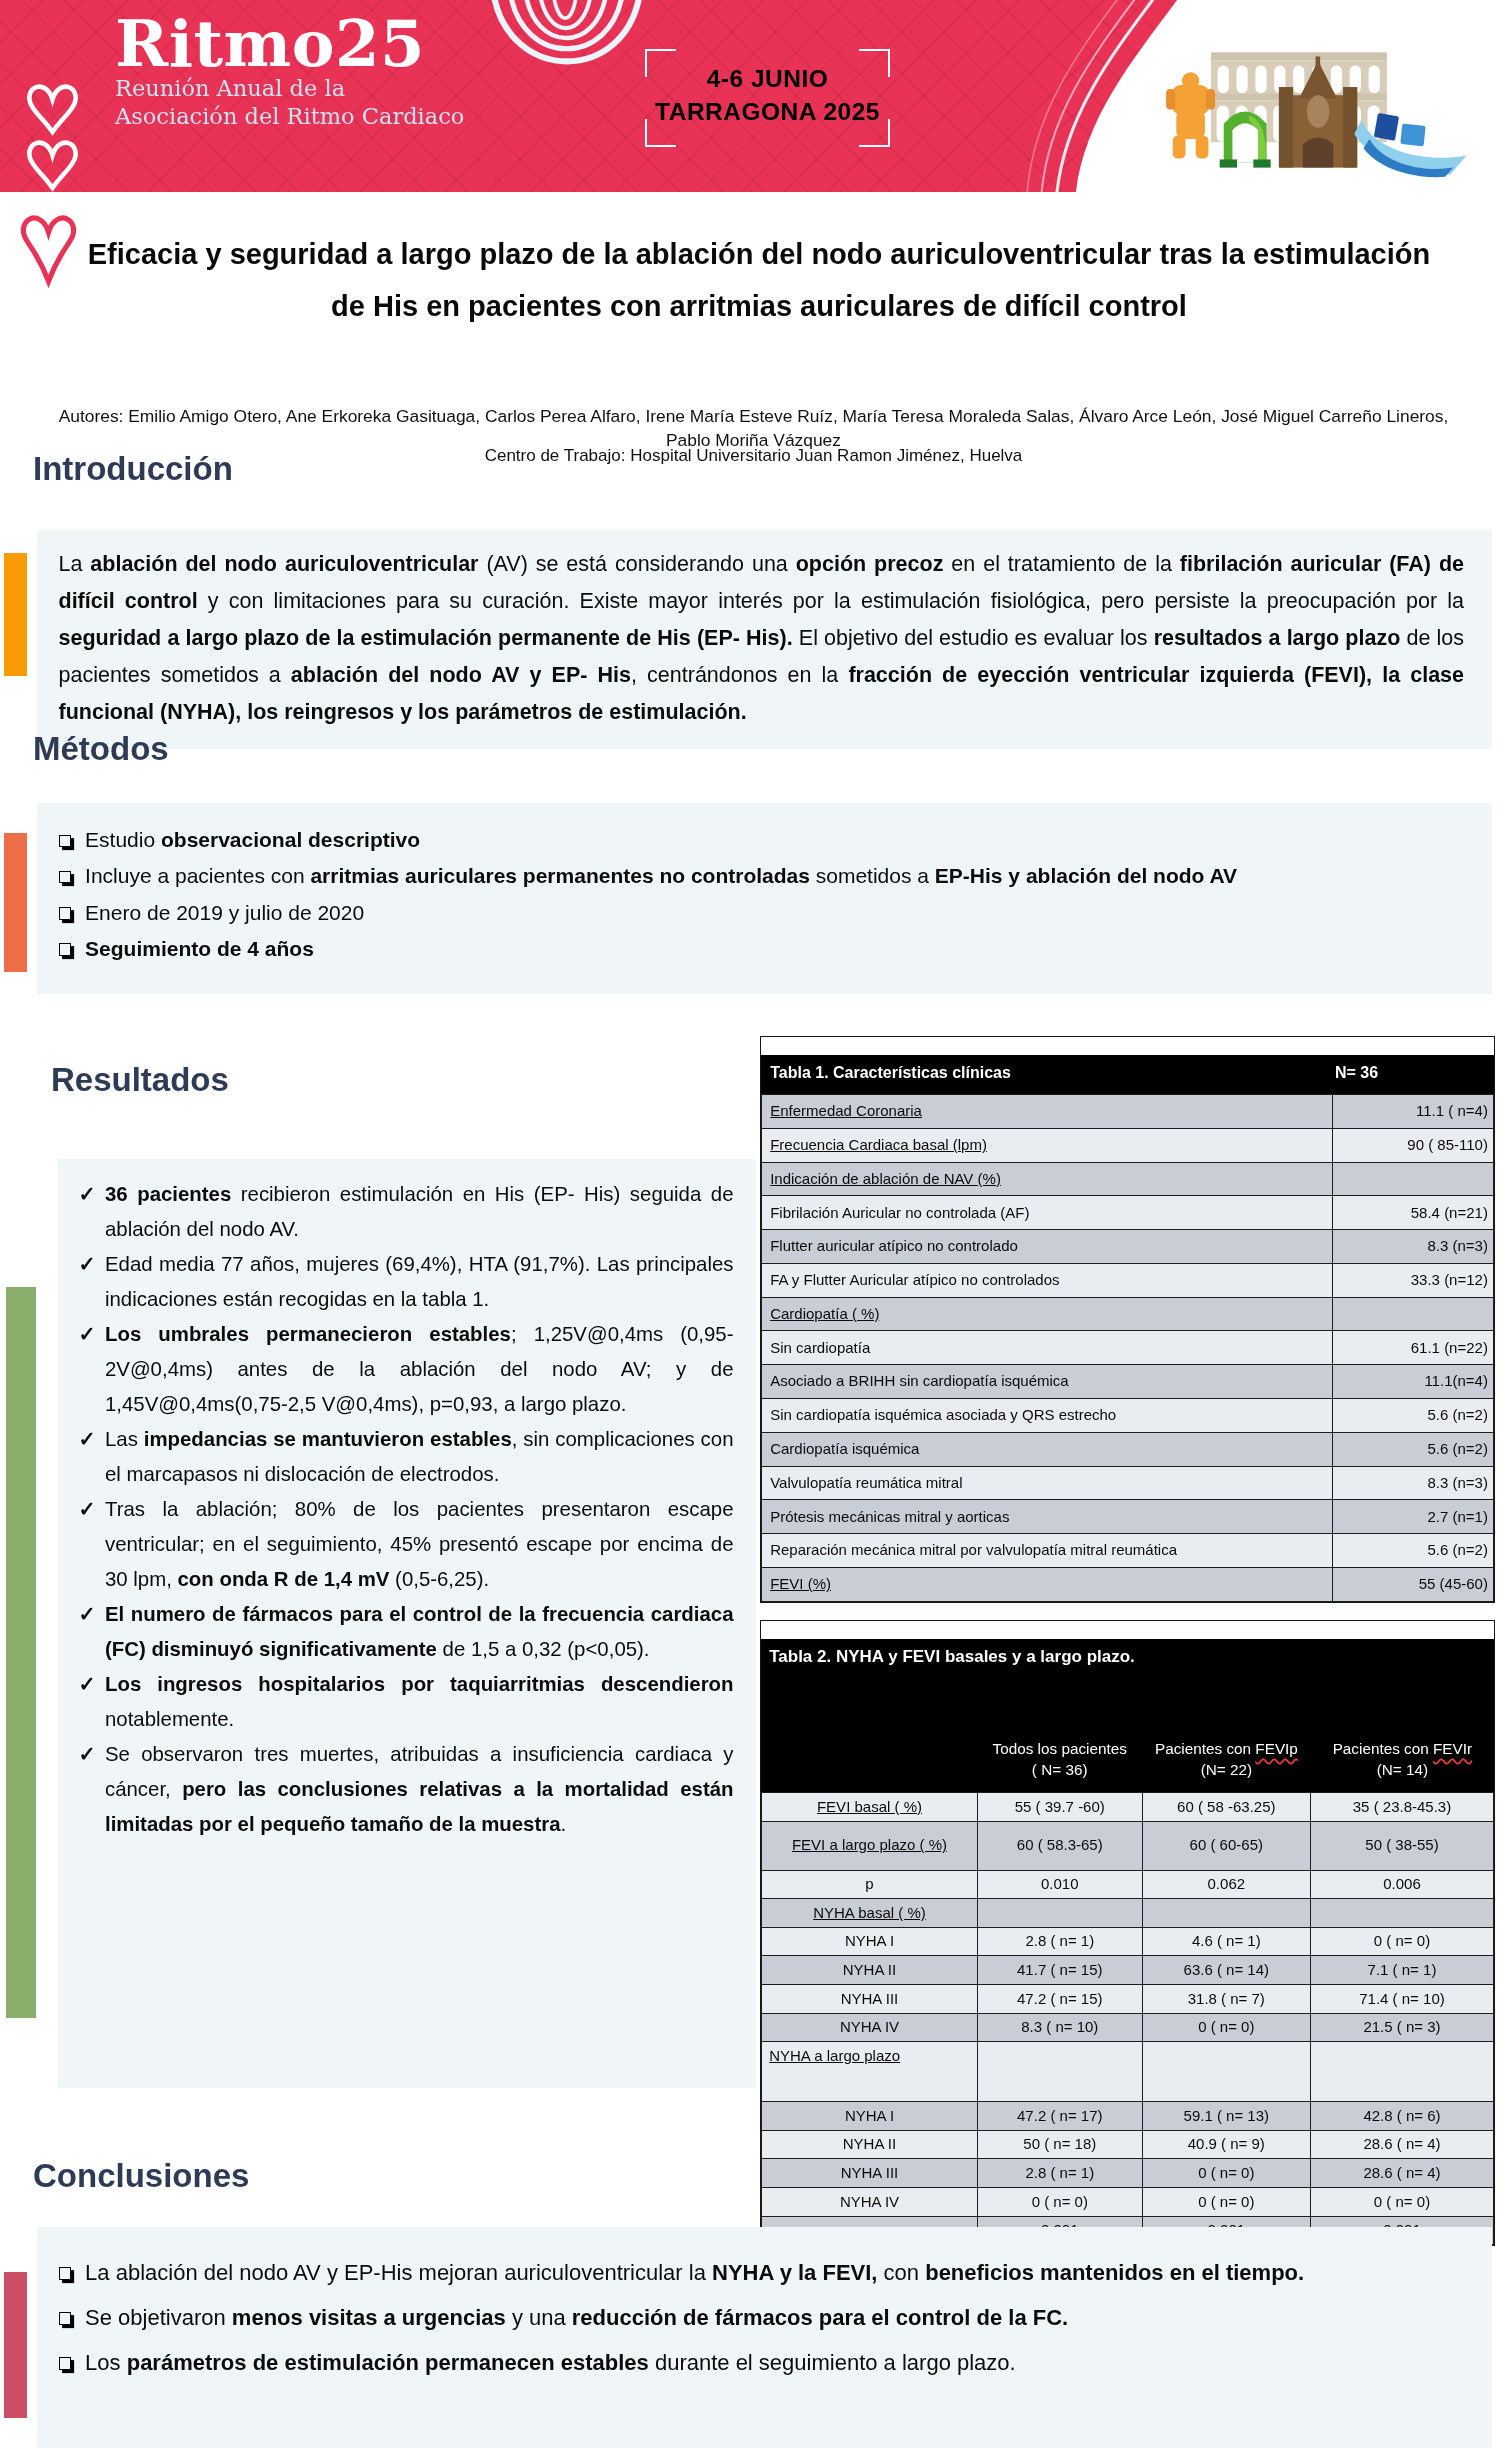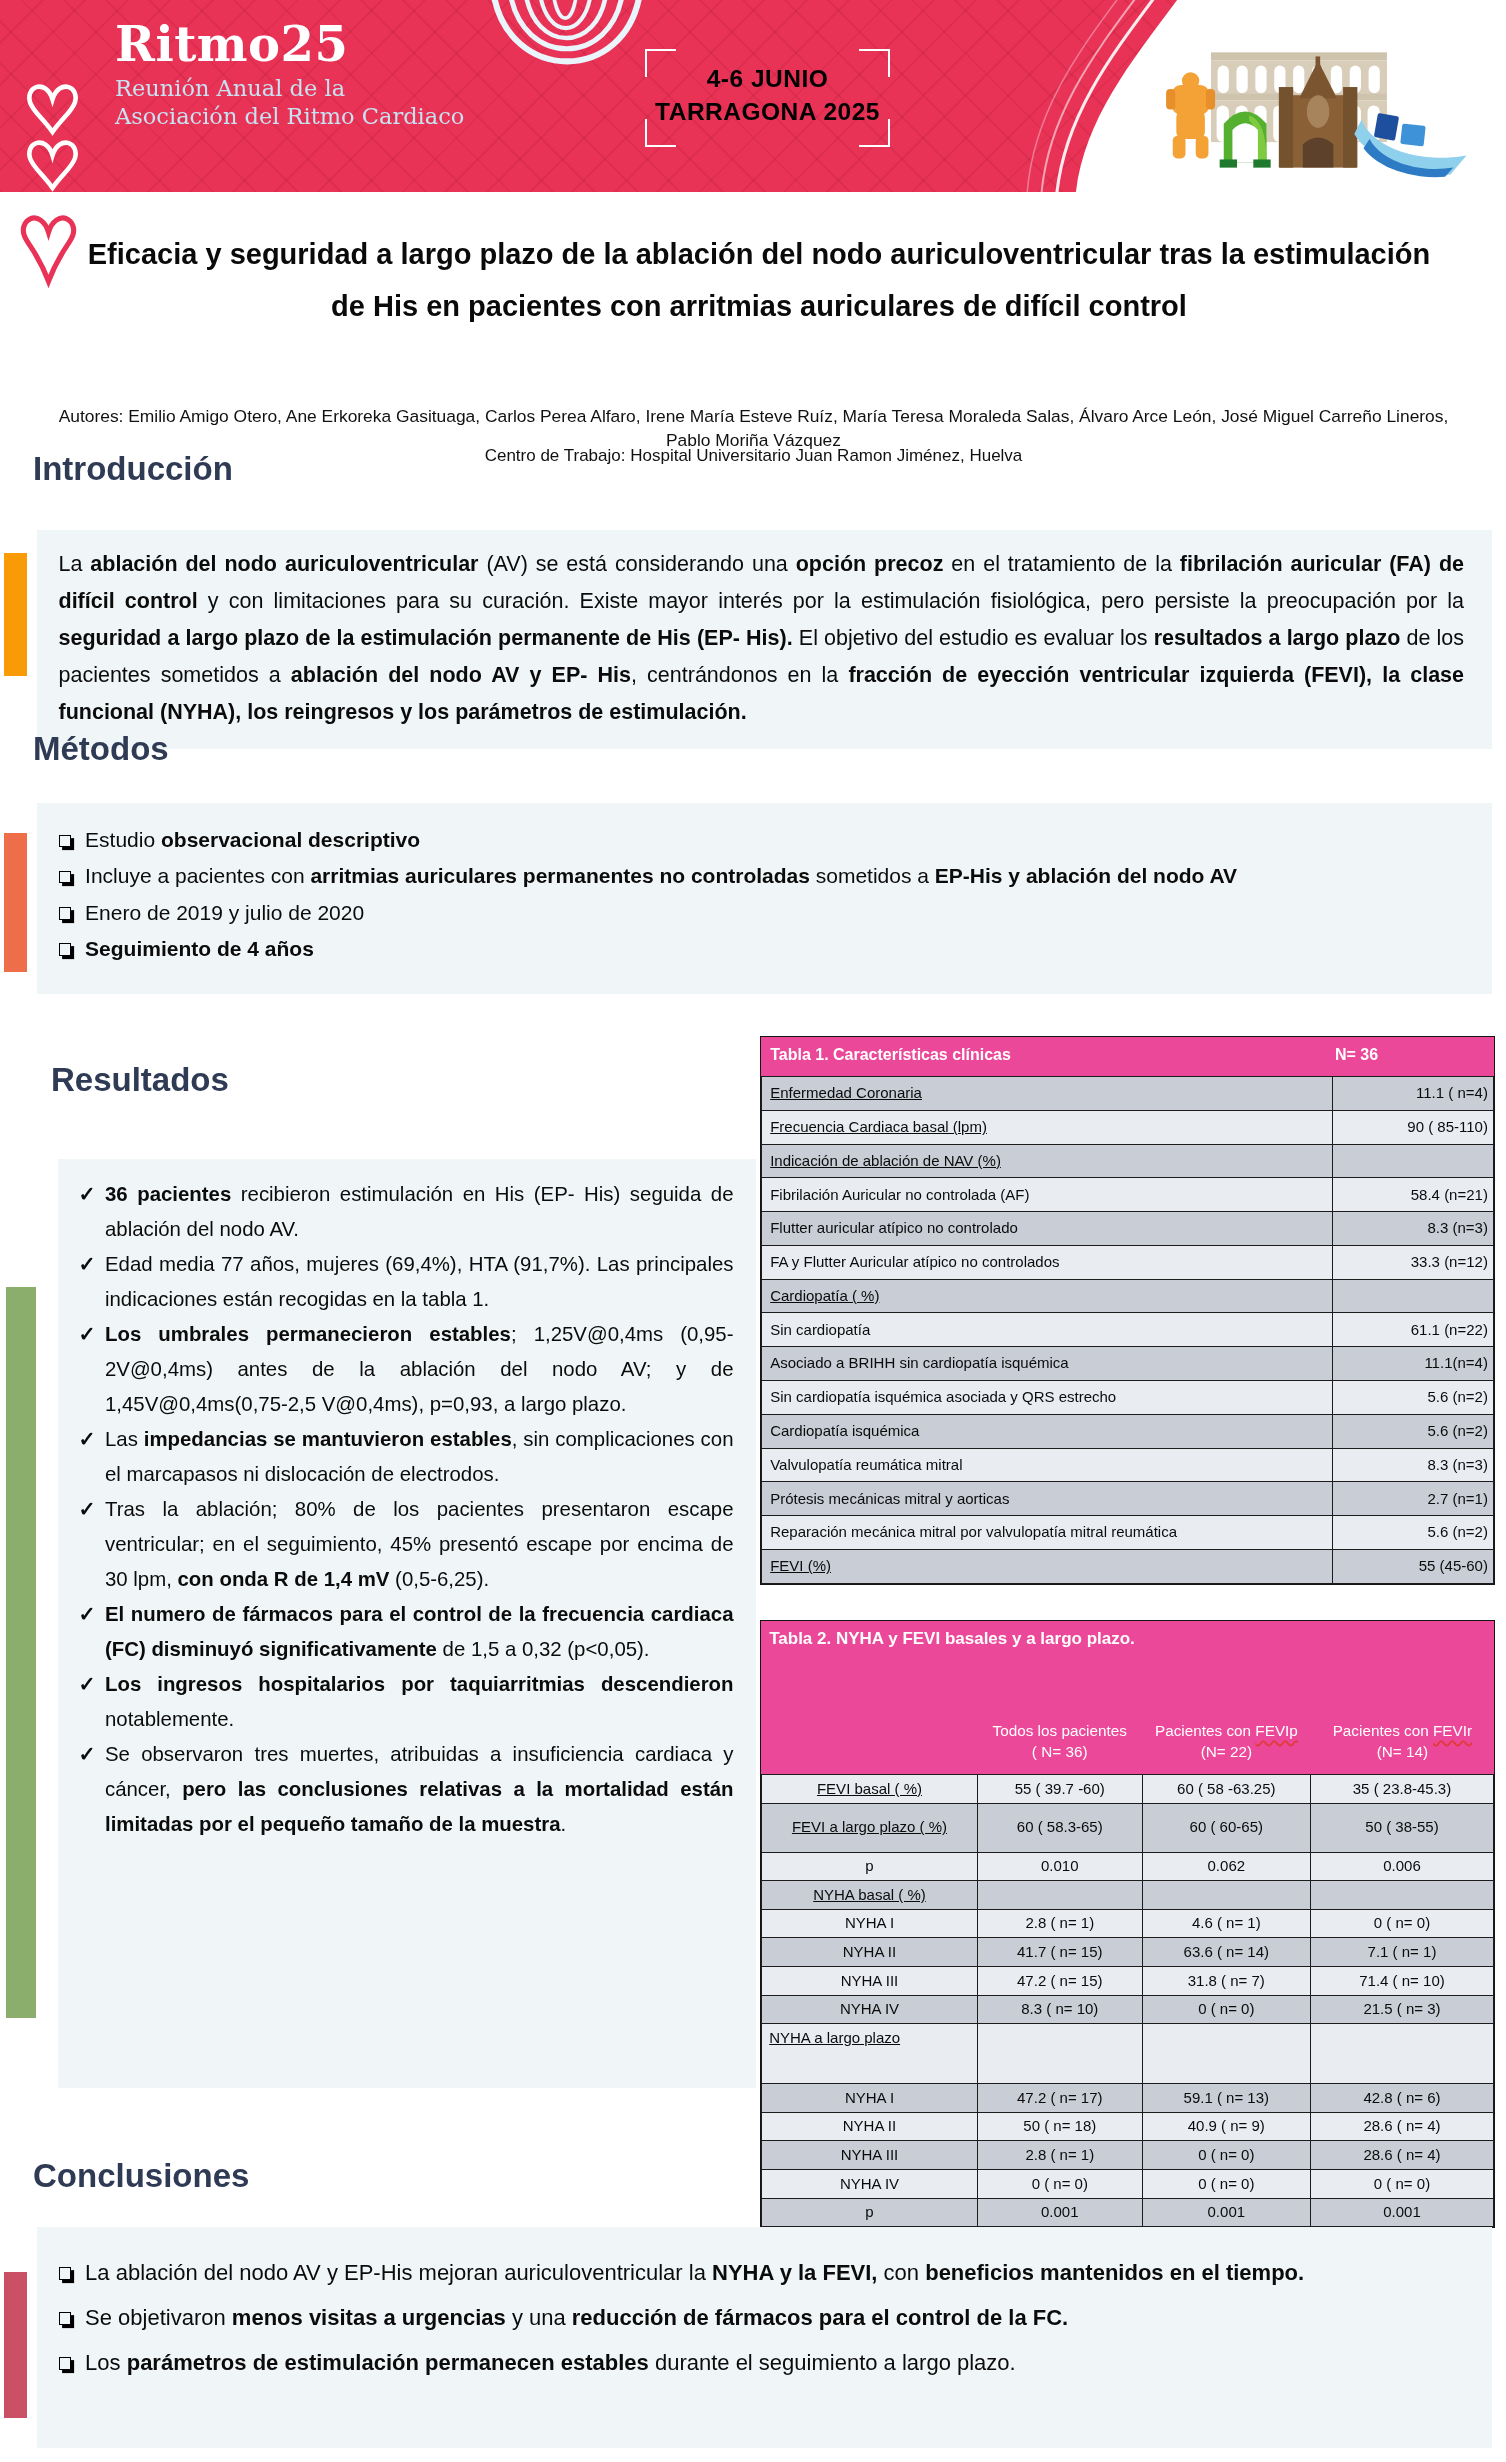--- a/index.html
+++ b/index.html
@@ -10,21 +10,21 @@
 
   
   .header { position:absolute; left:0; top:0; width:1507px; height:192px; background:#E93356; overflow:hidden; }
   .header::before { content:""; position:absolute; inset:0;
     background-image:
       repeating-linear-gradient(45deg, rgba(120,0,25,.10) 0 2px, transparent 2px 30px),
       repeating-linear-gradient(-45deg, rgba(120,0,25,.10) 0 2px, transparent 2px 30px);
   }
   .hdr-svg { position:absolute; left:0; top:0; width:1507px; height:192px; }
   .logo-block { position:absolute; left:115px; top:14.3px; z-index:3; }
-  .logo-title { font-family:"DejaVu Serif", serif; font-weight:700; color:#ffffff; font-size:48px; line-height:60px; letter-spacing:0.5px; }
+  .logo-title { font-family:"DejaVu Serif", serif; font-weight:700; color:#ffffff; font-size:64px; line-height:60px; letter-spacing:0.5px; }
   .logo-sub { font-family:"DejaVu Serif", serif; color:#C7E2F2; font-size:22.5px; line-height:28px; }
   .hearts-svg { position:absolute; left:24.5px; top:77px; z-index:3; }
   .date-block { position:absolute; left:645px; top:49px; width:245px; height:98px; z-index:3; text-align:center; padding-top:13.3px; }
   .date-line { color:#000000; font-weight:700; font-size:24.5px; line-height:33px; letter-spacing:0.5px; }
   .dc { position:absolute; width:31px; height:28px; border:0 solid #ffffff; }
   .dc.tl { left:0; top:0; border-top-width:2.6px; border-left-width:2.6px; }
   .dc.tr { right:0; top:0; border-top-width:2.6px; border-right-width:2.6px; }
   .dc.bl { left:0; bottom:0; border-bottom-width:2.6px; border-left-width:2.6px; }
   .dc.br { right:0; bottom:0; border-bottom-width:2.6px; border-right-width:2.6px; }
   .landmarks { position:absolute; left:1096px; top:34px; width:383px; height:153px; z-index:4; }
@@ -60,21 +60,21 @@
   .met-list li { font-size:21px; line-height:33px; text-align:justify; padding-left:32px; text-indent:-32px; margin-bottom:3.1px; }
   .sq { display:inline-block; width:12.3px; height:12.3px; border:1.5px solid #000; box-shadow:3.1px 3.1px 0 0 #000; margin-right:14.3px; background:#F0F6F7; }
   .res-list li { font-size:20.4px; line-height:35px; text-align:justify; padding-left:26.6px; text-indent:-26.6px; }
   .chk { display:inline-block; width:26.6px; text-indent:0; font-weight:700; }
   .conc-list li { font-size:22px; line-height:45px; text-align:left; padding-left:32px; text-indent:-32px; }
 
   
   .tblwrap { position:absolute; left:760px; width:735px; border:1.5px solid #161616; }
   .t1 { top:1036px; }
   .t2 { top:1620px; }
-  .t-head { background:#ec4899; color:#ffffff; position:relative; }
+  .t-head { background:#000000; color:#ffffff; position:relative;margin-top:18px; }
   .t1 .t-head { height:39px; }
   .t1-title { position:absolute; left:9.2px; top:9.2px; font-size:16px; font-weight:700; }
   .t1-n { position:absolute; right:0; top:9.2px; width:159px; text-align:left; font-size:16px; font-weight:700; }
   .t2 .t-head { height:153px; }
   .t2-title { position:absolute; left:8.2px; top:8.2px; font-size:17px; font-weight:700; }
   .t2-cols { position:absolute; left:0; bottom:11.2px; width:100%; display:flex; }
   .t2-col { text-align:center; font-size:15.3px; line-height:21.5px; }
   .t2-c0 { width:29.5%; } .t2-c1 { width:22.5%; } .t2-c2 { width:23%; } .t2-c3 { width:25%; }
   table.grid { width:100%; border-collapse:collapse; table-layout:fixed; }
   table.grid td { border:1.5px solid #1c1c1c; font-size:15px; line-height:18.4px; padding:7.2px 5.1px; vertical-align:middle; }

